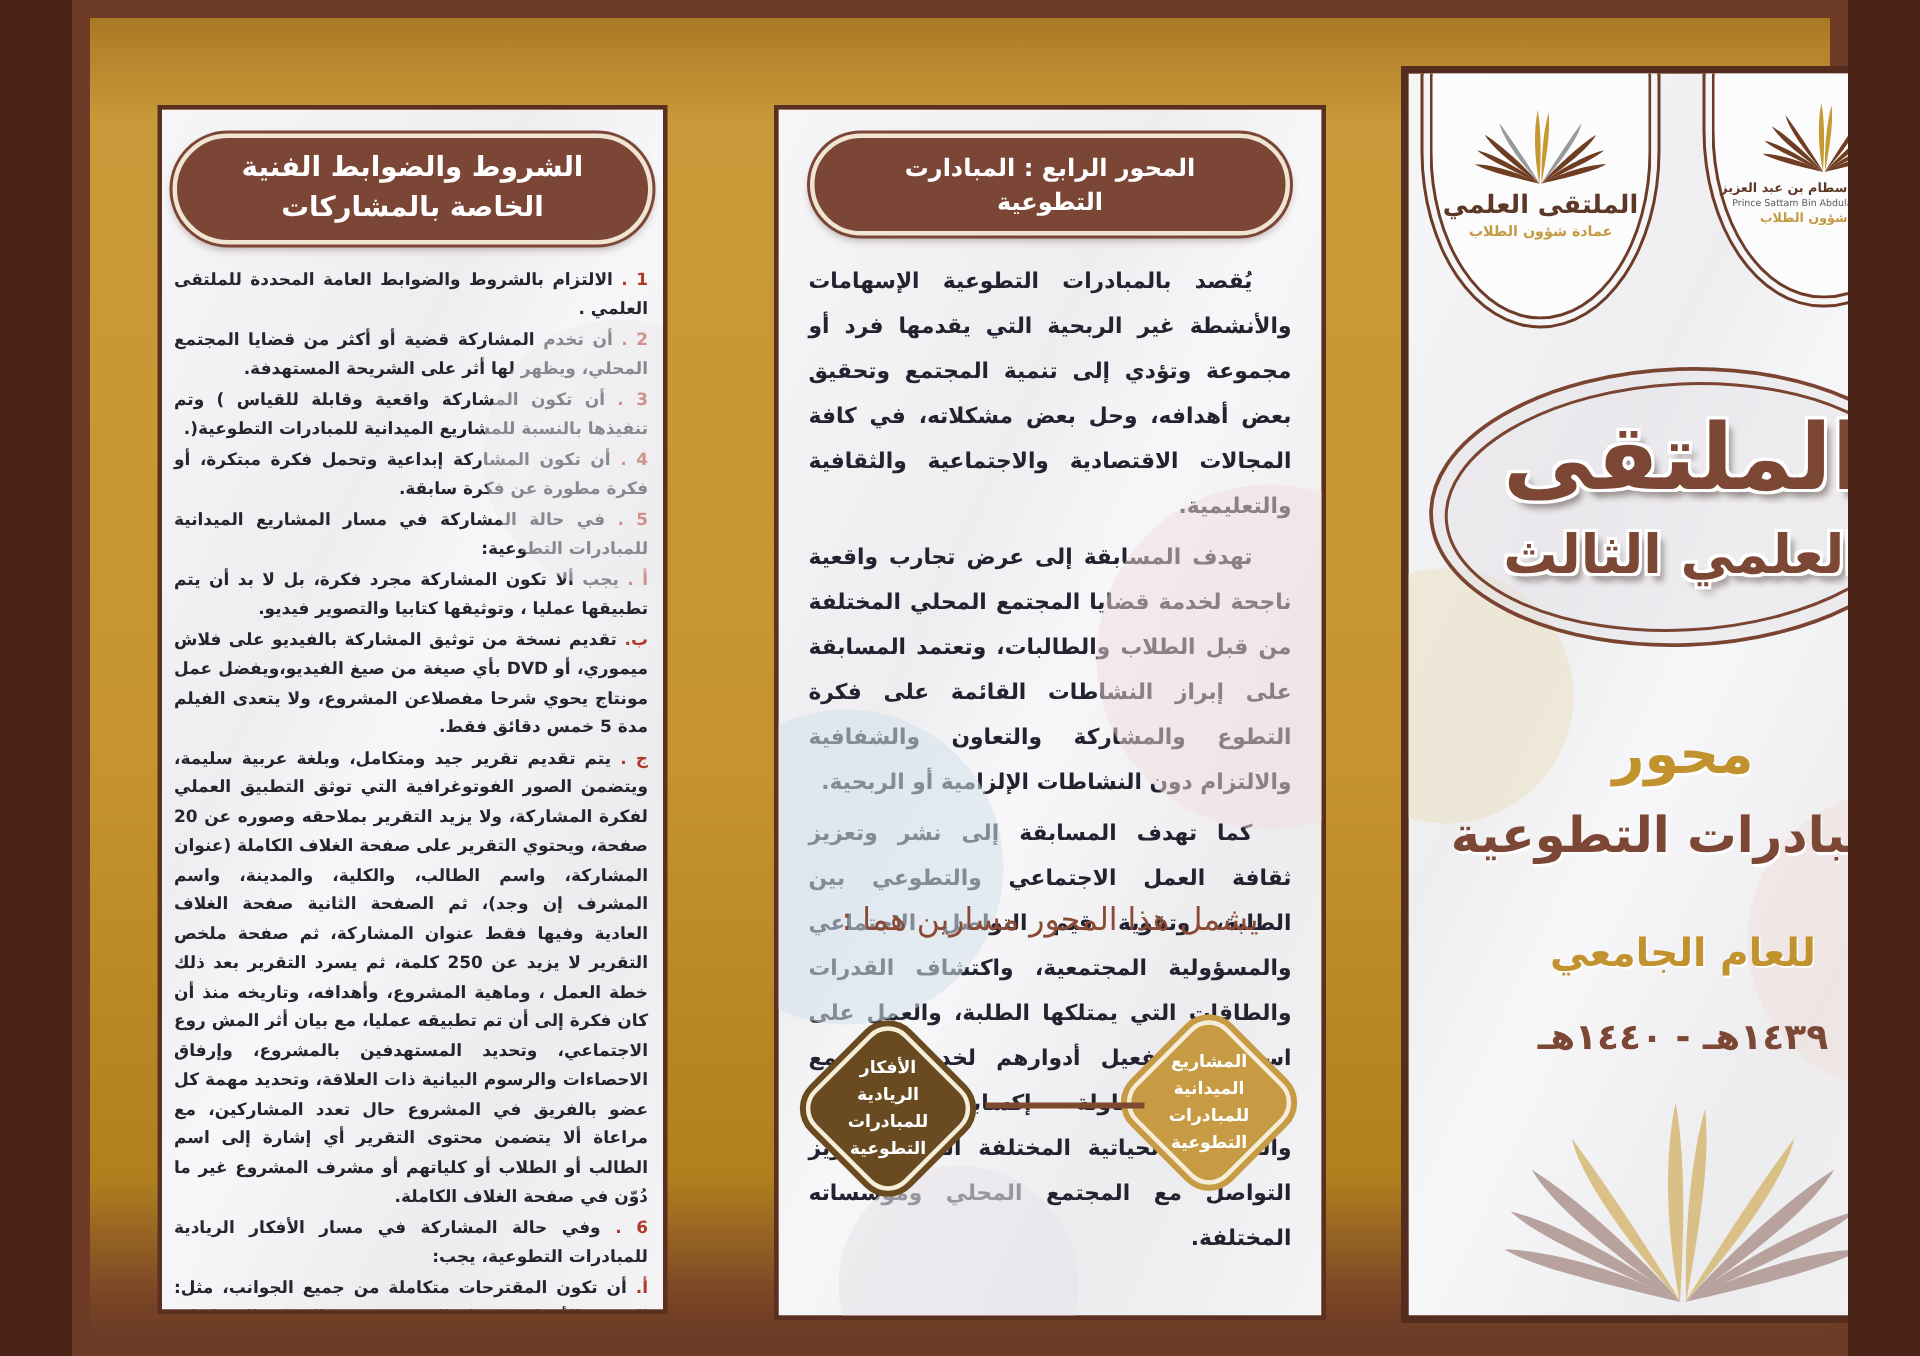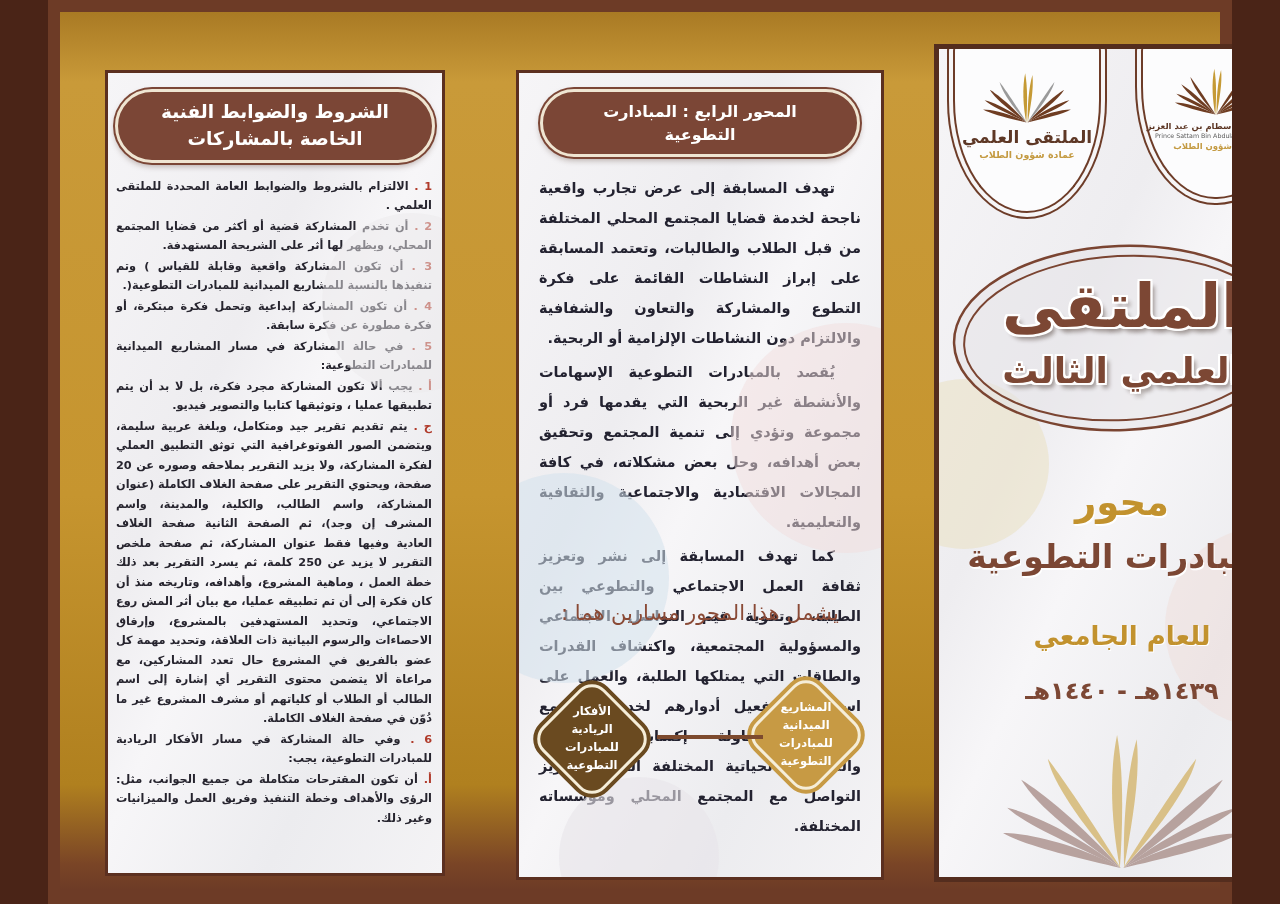--- a/index.html
+++ b/index.html
@@ -106,40 +106,41 @@
         <div class="rule"><span class="rnum">2 .</span> <span class="rtxt">أن تخدم المشاركة قضية أو أكثر من قضايا المجتمع المحلي، ويظهر لها أثر على الشريحة المستهدفة.</span></div>
 
         <div class="rule"><span class="rnum">3 .</span> <span class="rtxt">أن تكون المشاركة واقعية وقابلة للقياس ) وتم تنفيذها بالنسبة للمشاريع الميدانية للمبادرات التطوعية(.</span></div>
 
         <div class="rule"><span class="rnum">4 .</span> <span class="rtxt">أن تكون المشاركة إبداعية وتحمل فكرة مبتكرة، أو فكرة مطورة عن فكرة سابقة.</span></div>
 
         <div class="rule"><span class="rnum">5 .</span> <span class="rtxt">في حالة المشاركة في مسار المشاريع الميدانية للمبادرات التطوعية:</span></div>
 
         <div class="rule"><span class="rnum">أ .</span> <span class="rtxt">يجب ألا تكون المشاركة مجرد فكرة، بل لا بد أن يتم تطبيقها عمليا ، وتوثيقها كتابيا والتصوير فيديو.</span></div>
 
+        <div class="rule"><span class="rnum">ب.</span> <span class="rtxt">تقديم نسخة من توثيق المشاركة بالفيديو على فلاش ميموري، أو DVD بأي صيغة من صيغ الفيديو،ويفضل عمل مونتاج يحوي شرحا مفصلاعن المشروع، ولا يتعدى الفيلم مدة 5 خمس دقائق فقط.</span></div>
 
         <div class="rule"><span class="rnum">ج .</span> <span class="rtxt">يتم تقديم تقرير جيد ومتكامل، وبلغة عربية سليمة، ويتضمن الصور الفوتوغرافية التي توثق التطبيق العملي لفكرة المشاركة، ولا يزيد التقرير بملاحقه وصوره عن 20 صفحة، ويحتوي التقرير على صفحة الغلاف الكاملة (عنوان المشاركة، واسم الطالب، والكلية، والمدينة، واسم المشرف إن وجد)، ثم الصفحة الثانية صفحة الغلاف العادية وفيها فقط عنوان المشاركة، ثم صفحة ملخص التقرير لا يزيد عن 250 كلمة، ثم يسرد التقرير بعد ذلك خطة العمل ، وماهية المشروع، وأهدافه، وتاريخه منذ أن كان فكرة إلى أن تم تطبيقه عمليا، مع بيان أثر المش روع الاجتماعي، وتحديد المستهدفين بالمشروع، وإرفاق الاحصاءات والرسوم البيانية ذات العلاقة، وتحديد مهمة كل عضو بالفريق في المشروع حال تعدد المشاركين، مع مراعاة ألا يتضمن محتوى التقرير أي إشارة إلى اسم الطالب أو الطلاب أو كلياتهم أو مشرف المشروع غير ما دُوّن في صفحة الغلاف الكاملة.</span></div>
 
         <div class="rule"><span class="rnum">6 .</span> <span class="rtxt">وفي حالة المشاركة في مسار الأفكار الريادية للمبادرات التطوعية، يجب:</span></div>
 
         <div class="rule"><span class="rnum">أ.</span> <span class="rtxt">أن تكون المقترحات متكاملة من جميع الجوانب، مثل: الرؤى والأهداف وخطة التنفيذ وفريق العمل والميزانيات وغير ذلك.</span></div>
 
       </div>
   </div>
 
   <div class="panel panel-mid" dir="rtl">
     <div class="bgshape" style="width:210px;height:210px;left:-60px;top:400px;background:#d3e2ec;opacity:.55"></div>
     <div class="bgshape" style="width:230px;height:230px;right:-80px;top:250px;background:#f2dede;opacity:.5"></div>
     <div class="bgshape" style="width:160px;height:160px;left:40px;bottom:-60px;background:#e7e4e9;opacity:.6"></div>
 
     <div class="capsule small">المحور الرابع : المبادارت التطوعية</div>
     <div class="mparas">
 
-    <p>تهدف المسابقة إلى عرض تجارب واقعية ناجحة لخدمة قضايا المجتمع المحلي المختلفة من قبل الطلاب والطالبات، وتعتمد المسابقة على إبراز النشاطات القائمة على فكرة التطوع والمشاركة والتعاون والشفافية والالتزام دون النشاطات الإلزامية أو الربحية.</p>
-        <p>يُقصد بالمبادرات التطوعية الإسهامات والأنشطة غير الربحية التي يقدمها فرد أو مجموعة وتؤدي إلى تنمية المجتمع وتحقيق بعض أهدافه، وحل بعض مشكلاته، في كافة المجالات الاقتصادية والاجتماعية والثقافية والتعليمية.</p>
+    <p>يُقصد بالمبادرات التطوعية الإسهامات والأنشطة غير الربحية التي يقدمها فرد أو مجموعة وتؤدي إلى تنمية المجتمع وتحقيق بعض أهدافه، وحل بعض مشكلاته، في كافة المجالات الاقتصادية والاجتماعية والثقافية والتعليمية.</p>
+        <p>تهدف المسابقة إلى عرض تجارب واقعية ناجحة لخدمة قضايا المجتمع المحلي المختلفة من قبل الطلاب والطالبات، وتعتمد المسابقة على إبراز النشاطات القائمة على فكرة التطوع والمشاركة والتعاون والشفافية والالتزام دون النشاطات الإلزامية أو الربحية.</p>
         <p>كما تهدف المسابقة إلى نشر وتعزيز ثقافة العمل الاجتماعي والتطوعي بين الطلبة، وتقوية قيم التواصل الاجتماعي والمسؤولية المجتمعية، واكتشاف القدرات والطاقات التي يمتلكها الطلبة، والعمل على استغلالها بتفعيل أدوارهم لخدمة المجتمع المحلي، ومحاولة إكسابهم المعارف والمهارات الحياتية المختلفة اللازمة لتعزيز التواصل مع المجتمع المحلي ومؤسساته المختلفة.</p>
       </div>
 
     <div class="tracks-title">يشمل هذا المحور مسارين هما :</div>
 
     <div class="diamond gold">
       <div class="dtxt">المشاريع الميدانية للمبادرات التطوعية</div>
     </div>
     <div class="connector"></div>
     <div class="diamond dark">

